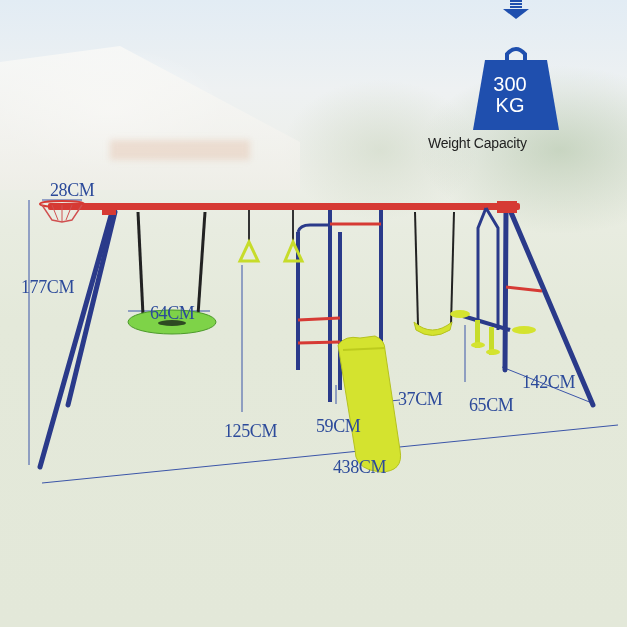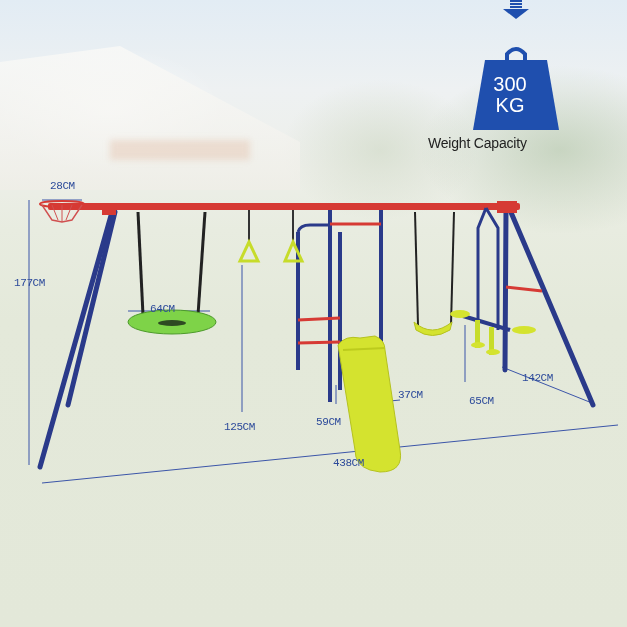--- a/index.html
+++ b/index.html
@@ -9,21 +9,21 @@
       radial-gradient(ellipse 160px 90px at 110px 110px, rgba(255,255,255,0.7), rgba(255,255,255,0) 70%),
       radial-gradient(ellipse 200px 120px at 560px 150px, rgba(175,195,165,0.6), rgba(175,195,165,0) 70%),
       radial-gradient(ellipse 140px 100px at 380px 150px, rgba(205,215,195,0.6), rgba(205,215,195,0) 70%),
       linear-gradient(180deg, #e2ecf4 0px, #eef1f2 90px, #edefe9 170px, #e8ece0 230px, #e4e9da 320px, #e3e8d9 627px);
   }
   .house { position:absolute; left:0; top:30px; width:300px; height:160px;
     background:linear-gradient(180deg, rgba(250,250,248,0.85), rgba(240,238,232,0.6));
     clip-path:polygon(0 20%, 40% 10%, 100% 70%, 100% 100%, 0 100%); }
   .roof { position:absolute; left:110px; top:140px; width:140px; height:20px; background:rgba(230,200,180,0.5); filter:blur(3px); }
   svg.art { position:absolute; left:0; top:0; }
-  .lbl { position:absolute; color:#2c4a9a; font-size:11px; letter-spacing:-0.4px; white-space:nowrap; font-family:Liberation Mono, monospace; }
+  .lbl { position:absolute; color:#2c4a9a; font-size:18px; letter-spacing:-0.4px; white-space:nowrap; font-family:Liberation Serif, serif; }
   .badge { position:absolute; left:440px; top:0; width:150px; height:160px; }
   .weight-text { position:absolute; left:480px; top:91px; width:60px; text-align:center; color:#fff; font-family:"Liberation Sans", sans-serif; font-size:20px; line-height:21px; }
   .wc-label { position:absolute; left:428px; top:135px; font-family:"Liberation Sans", sans-serif; font-size:14px; color:#222; letter-spacing:-0.2px; }
 </style>
 </head>
 <body>
 
 <div class="bg"></div>
 <div class="house"></div>
 <div class="roof"></div>
@@ -123,20 +123,20 @@
   <path d="M507 60 L507 54 Q516 44 525 54 L525 60" fill="none" stroke="#1f4fae" stroke-width="4"></path>
   <path d="M485 60 L547 60 L559 130 L473 130 Z" fill="#1f4fae"></path>
 </svg>
 <div class="weight-text" style="top:74px;">
   <div>300</div>
   <div>KG</div>
 </div>
 <div class="wc-label">Weight Capacity</div>
 
 <div class="lbl" style="left:50px; top:180px;">28CM</div>
-<div class="lbl" style="left:14px; top:277px;">177CM</div>
+<div class="lbl" style="left:21px; top:277px;">177CM</div>
 <div class="lbl" style="left:150px; top:303px;">64CM</div>
 <div class="lbl" style="left:224px; top:421px;">125CM</div>
 <div class="lbl" style="left:316px; top:416px;">59CM</div>
 <div class="lbl" style="left:398px; top:389px;">37CM</div>
 <div class="lbl" style="left:454px; top:395px;margin-left:15px;">65CM</div>
 <div class="lbl" style="left:522px; top:352px;margin-top:20px;">142CM</div>
 <div class="lbl" style="left:333px; top:457px;">438CM</div>
 
 </body></html>

